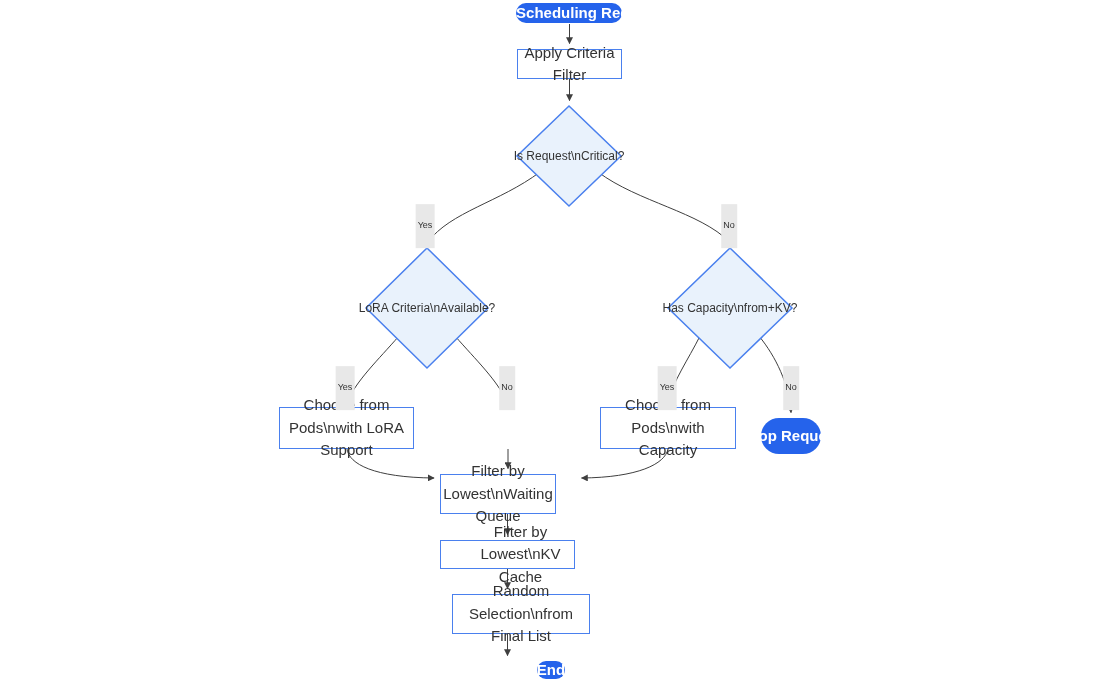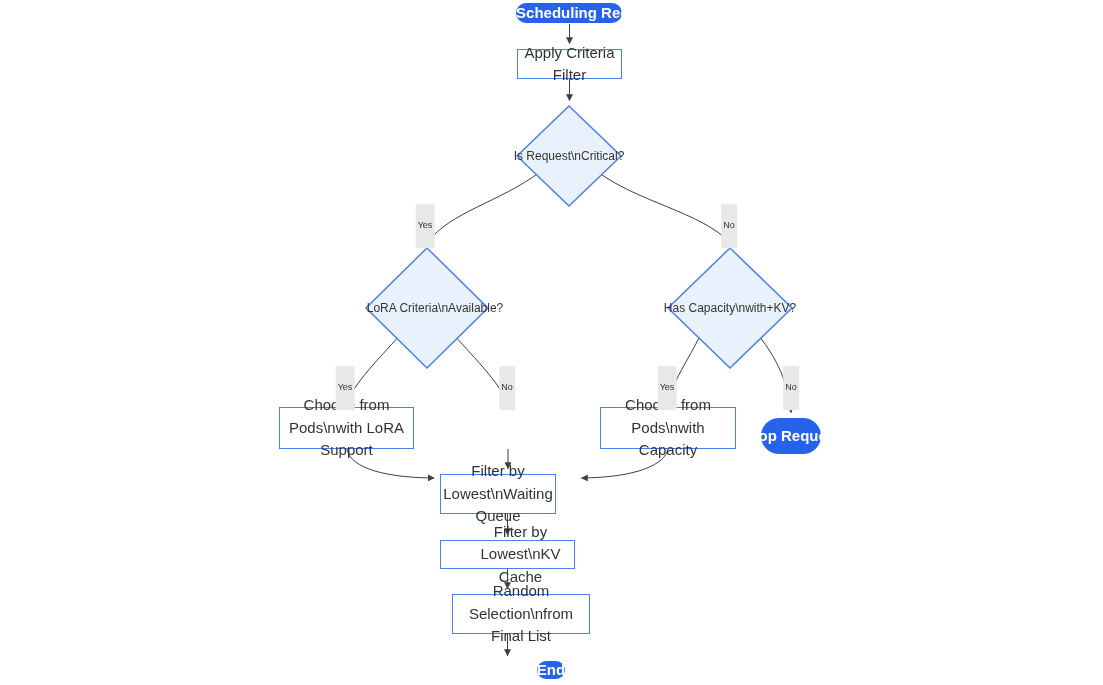--- a/index.html
+++ b/index.html
@@ -61,23 +61,23 @@
     <polygon class="diamond" points="427,248 488,308 427,368 366,308"></polygon>
     <polygon class="diamond" points="730,248 792,308 730,368 668,308"></polygon>
   </svg>
 
   <div class="node pill" style="left:516px;top:3px;width:106px;height:20px;">Start Scheduling Request</div>
 
   <div class="node rect" style="left:517px;top:49px;width:105px;height:30px;">Apply Criteria Filter</div>
 
   <div class="dlabel" style="left:569px;top:156px;">Is Request\nCritical?</div>
 
-  <div class="dlabel" style="left:427px;top:308px;margin-left:8px;">LoRA Criteria\nAvailable?</div>
+  <div class="dlabel" style="left:427px;top:308px;">LoRA Criteria\nAvailable?</div>
 
-  <div class="dlabel" style="left:730px;top:308px;">Has Capacity\nwith+KV?</div>
+  <div class="dlabel" style="left:730px;top:308px;">Has Capacity\nfrom+KV?</div>
 
   <div class="node rect" style="left:279px;top:407px;width:135px;height:42px;">Choose from Pods\nwith LoRA Support</div>
 
 
   <div class="node rect" style="left:600px;top:407px;width:136px;height:42px;">Choose from Pods\nwith Capacity</div>
 
   <div class="node pill" style="left:761px;top:418px;width:60px;height:36px;">Drop Request</div>
 
   <div class="node rect" style="left:440px;top:474px;width:116px;height:40px;">Filter by Lowest\nWaiting Queue</div>
 

